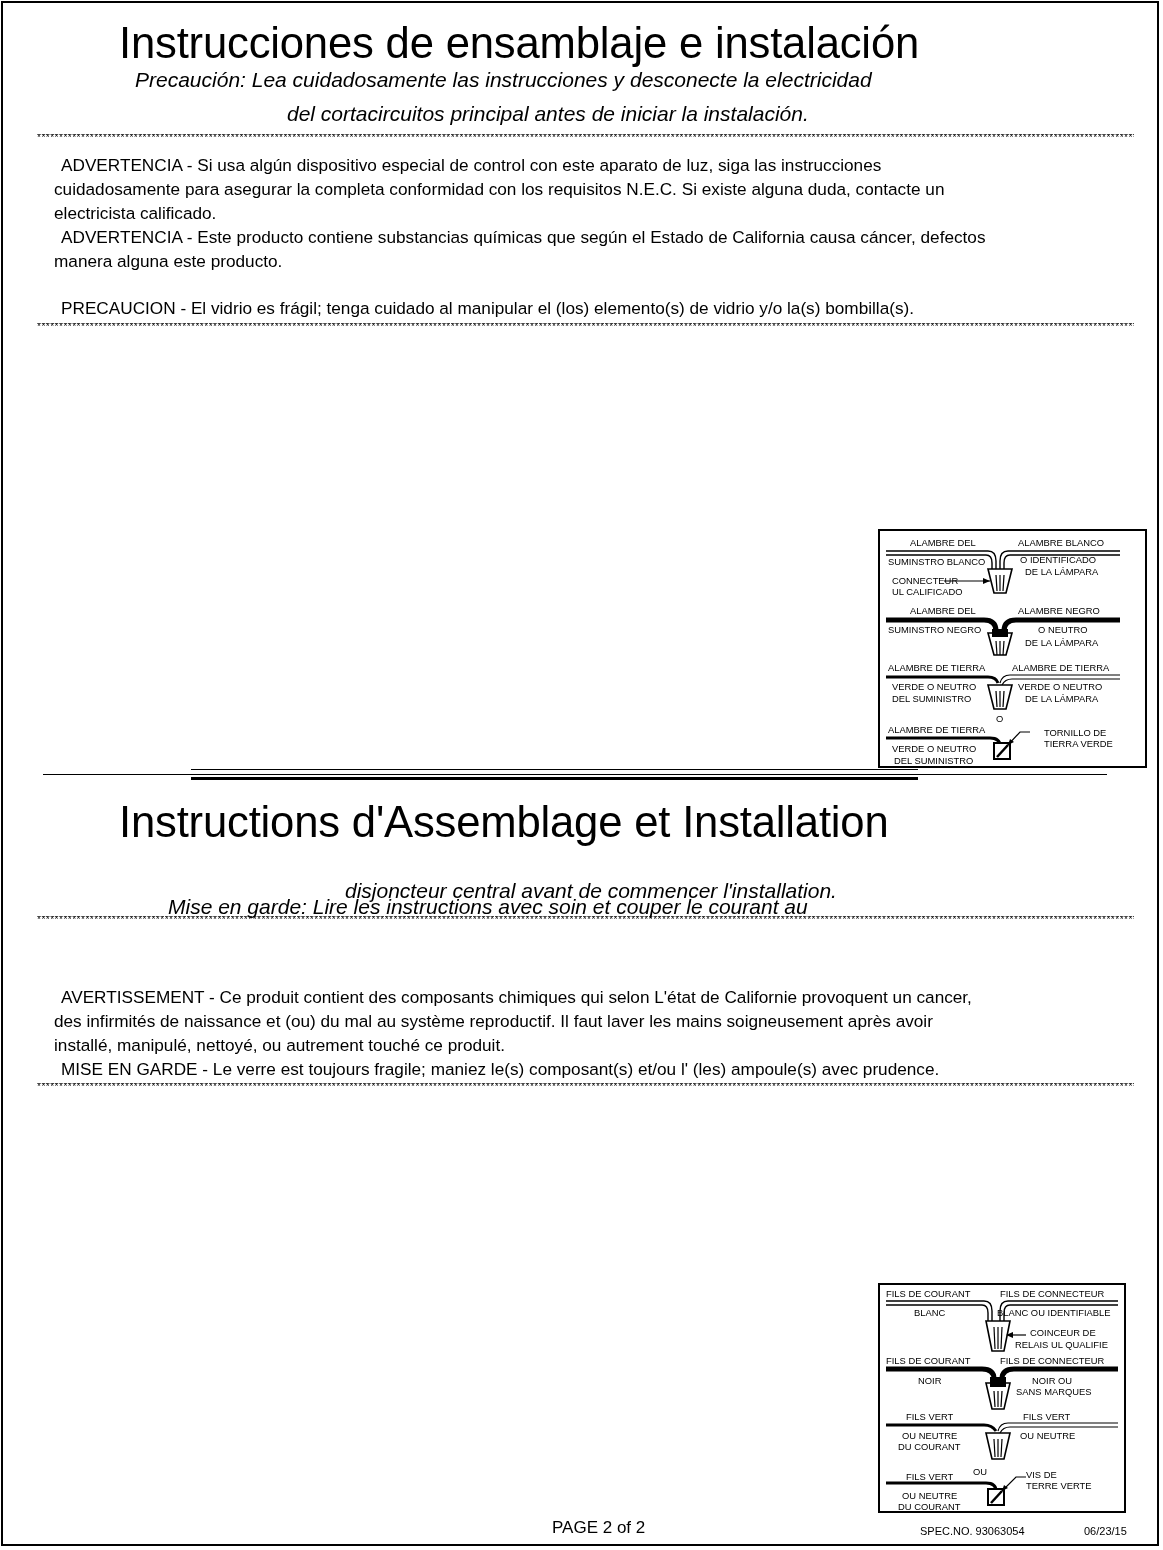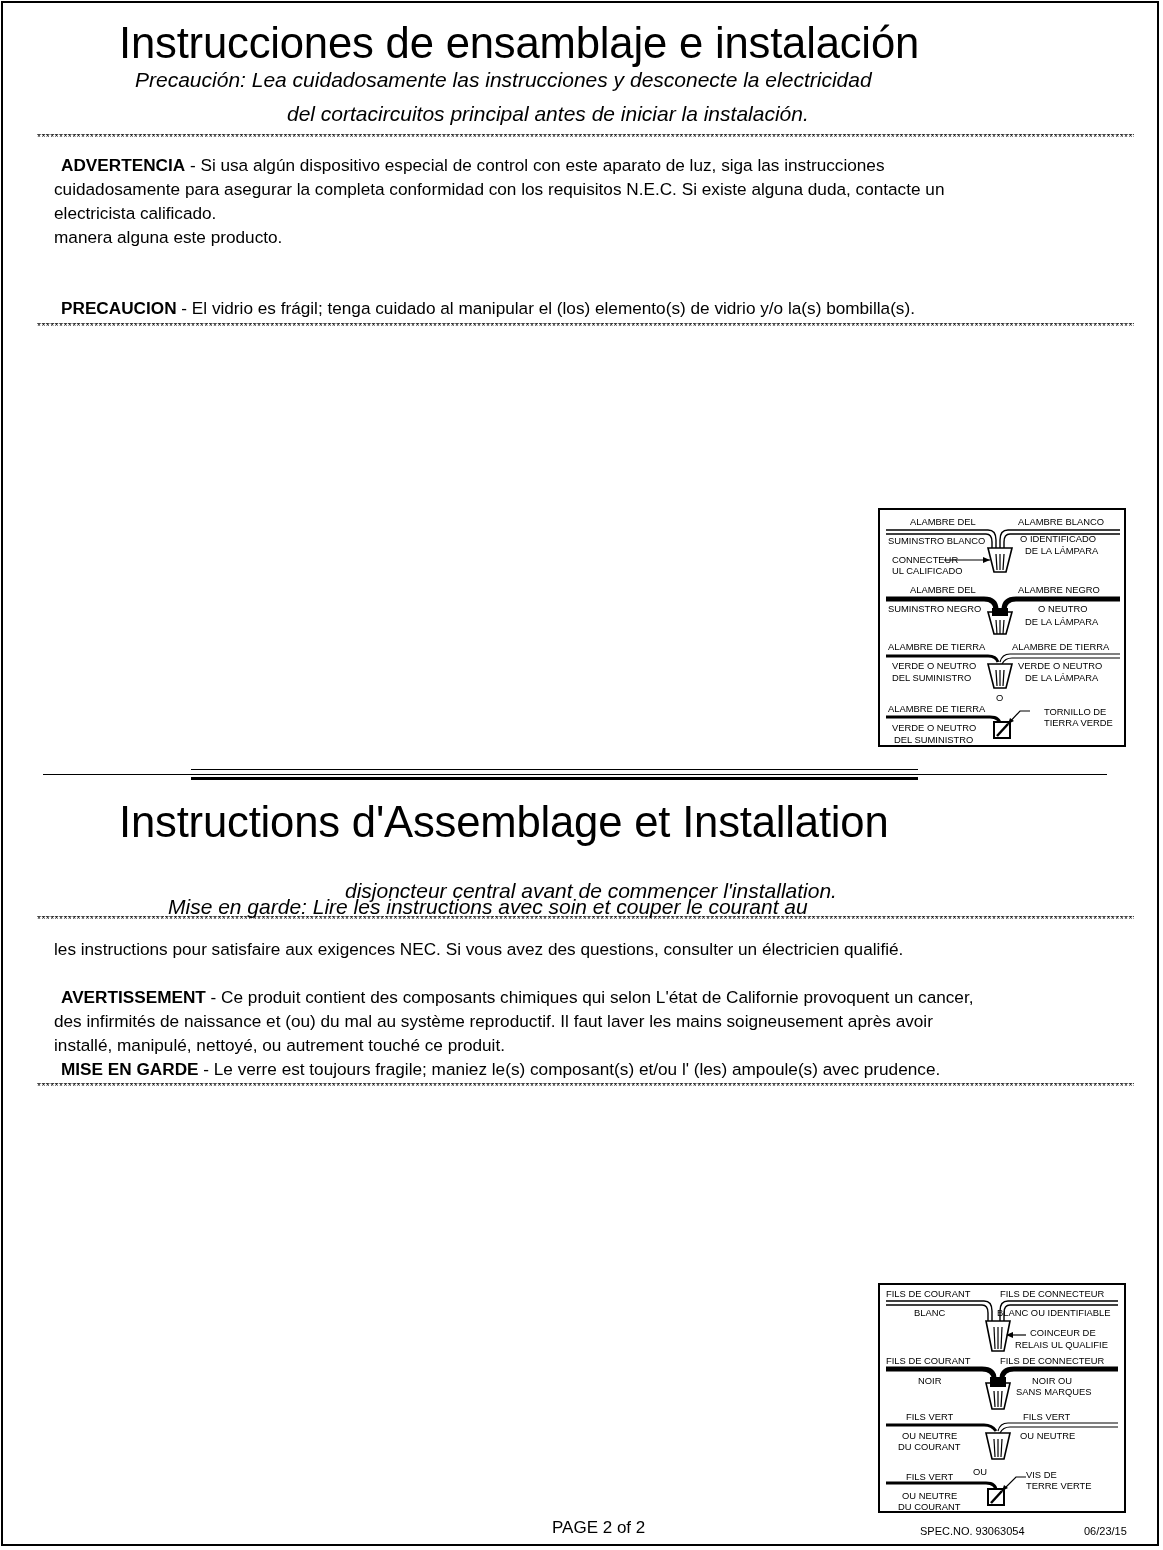--- a/index.html
+++ b/index.html
@@ -6,21 +6,21 @@
   body { width: 1163px; height: 1550px; position: relative; overflow: hidden;
          font-family: "Liberation Sans", sans-serif; color: #000; }
   .page-frame { position: absolute; left: 1px; top: 1px; width: 1158px; height: 1545px;
                 border: 2px solid #000; box-sizing: border-box; }
   .abs { position: absolute; white-space: nowrap; }
   .title { font-size: 45px; line-height: 50px; letter-spacing: -0.2px; transform: scaleX(0.97); transform-origin: left top; }
   .caution { font-size: 21px; line-height: 26px; font-style: italic; }
   .stars { left: 36px; width: 1098px; height: 8px; overflow: hidden; font-size: 10px; line-height: 10px;
            letter-spacing: -1.6px; font-family: "Liberation Mono", monospace; }
   .warn { font-size: 17.2px; line-height: 24px; }
-  .warn b { font-weight: bold; }
+  .warn b { font-weight: normal; }
   .diagram { position: absolute; border: 2px solid #000; box-sizing: border-box; background: #fff; }
   .diagram svg { position: absolute; left: 0; top: 0; }
   .dlabel { position: absolute; font-size: 9.4px; line-height: 11px; white-space: nowrap; text-align: center; }
   .rule { position: absolute; background: #000; }
   .footer { font-size: 17px; }
   .spec { font-size: 11px; }
 </style>
 </head>
 <body>
 
@@ -30,28 +30,29 @@
 <div class="abs caution" style="left:135px; top:67px;">Precaución:   Lea cuidadosamente las instrucciones y desconecte la electricidad</div>
 <div class="abs caution" style="left:287px; top:101px;">del cortacircuitos  principal antes de iniciar la instalación.</div>
 <div class="abs stars" style="top:134px;">****************************************************************************************************************************************************************************************************************************************************************************************************</div>
 
 <div class="abs warn" style="left:61px; top:153px;">
   <div><b>ADVERTENCIA</b><span> - Si usa algún dispositivo especial de control con este aparato de luz, siga las  instrucciones</span></div>
   <div style="margin-left:-7px">cuidadosamente para asegurar la completa conformidad con los requisitos N.E.C.  Si existe alguna duda, contacte un</div>
   <div style="margin-left:-7px">electricista calificado.</div>
 </div>
 <div class="abs warn" style="left:61px; top:225px;">
+  <div><b>ADVERTENCIA</b><span> - Este producto contiene substancias químicas que según el  Estado de California causa cáncer, defectos</span></div>
   <div style="margin-left:-7px">manera alguna este producto.</div>
 </div>
 <div class="abs warn" style="left:61px; top:296px;">
   <div><b>PRECAUCION</b><span> - El vidrio es frágil; tenga cuidado al manipular el (los) elemento(s) de vidrio y/o la(s) bombilla(s).</span></div>
 </div>
 <div class="abs stars" style="top:323px;">****************************************************************************************************************************************************************************************************************************************************************************************************</div>
 
-<div class="diagram" style="left:878px; top:508px; width:248px; height:239px;">
+<div class="diagram" style="left:878px; top:529px; width:269px; height:239px;">
   <svg width="248" height="239">
 
     <g stroke="#000" stroke-width="1.4" fill="none">
       <path d="M6 20 H108 Q116 20 116 30 V38"></path>
         <path d="M6 24 H106 Q112 24 112 32 V38"></path>
       <path d="M240 20 H128 Q120 20 120 30 V38"></path>
         <path d="M240 24 H130 Q124 24 124 32 V38"></path>
     </g>
 
     <path d="M108 38 H132 L126 62 H114 Z" fill="#fff" stroke="#000" stroke-width="1.6"></path>
@@ -117,21 +118,20 @@
 <div class="rule" style="left:43px; top:774px; width:1064px; height:1px;"></div>
 <div class="rule" style="left:191px; top:769px; width:727px; height:1px;"></div>
 <div class="rule" style="left:191px; top:777px; width:727px; height:3px;"></div>
 
 <div class="abs title" style="left:119px; top:797px;">Instructions d'Assemblage et Installation</div>
 <div class="abs caution" style="left:168px; top:894px;">Mise en garde:   Lire les instructions avec soin et couper le courant au</div>
 <div class="abs caution" style="left:345px; top:878px;">disjoncteur central avant de  commencer l'installation.</div>
 <div class="abs stars" style="top:916px;">****************************************************************************************************************************************************************************************************************************************************************************************************</div>
 
 <div class="abs warn" style="left:61px; top:937px;">
-  <div style="margin-left:-7px">les  instructions pour satisfaire aux exigences NEC.  Si vous avez des  questions, consulter un électricien qualifié.</div>
 </div>
 <div class="abs warn" style="left:61px; top:985px;">
   <div><b>AVERTISSEMENT</b><span> - Ce produit contient des composants chimiques qui selon L'état de Californie provoquent un cancer,</span></div>
   <div style="margin-left:-7px">des infirmités de naissance et (ou) du mal au système reproductif.  Il faut laver les mains soigneusement après avoir</div>
   <div style="margin-left:-7px">installé, manipulé, nettoyé, ou autrement touché ce produit.</div>
 </div>
 <div class="abs warn" style="left:61px; top:1057px;">
   <div><b>MISE EN GARDE</b><span> - Le verre est toujours fragile; maniez le(s) composant(s) et/ou l' (les) ampoule(s) avec prudence.</span></div>
 </div>
 <div class="abs stars" style="top:1083px;">****************************************************************************************************************************************************************************************************************************************************************************************************</div>

